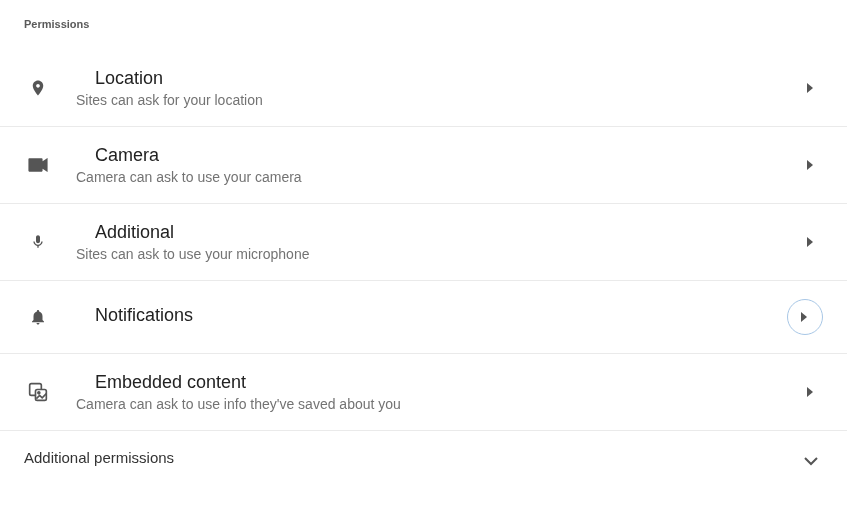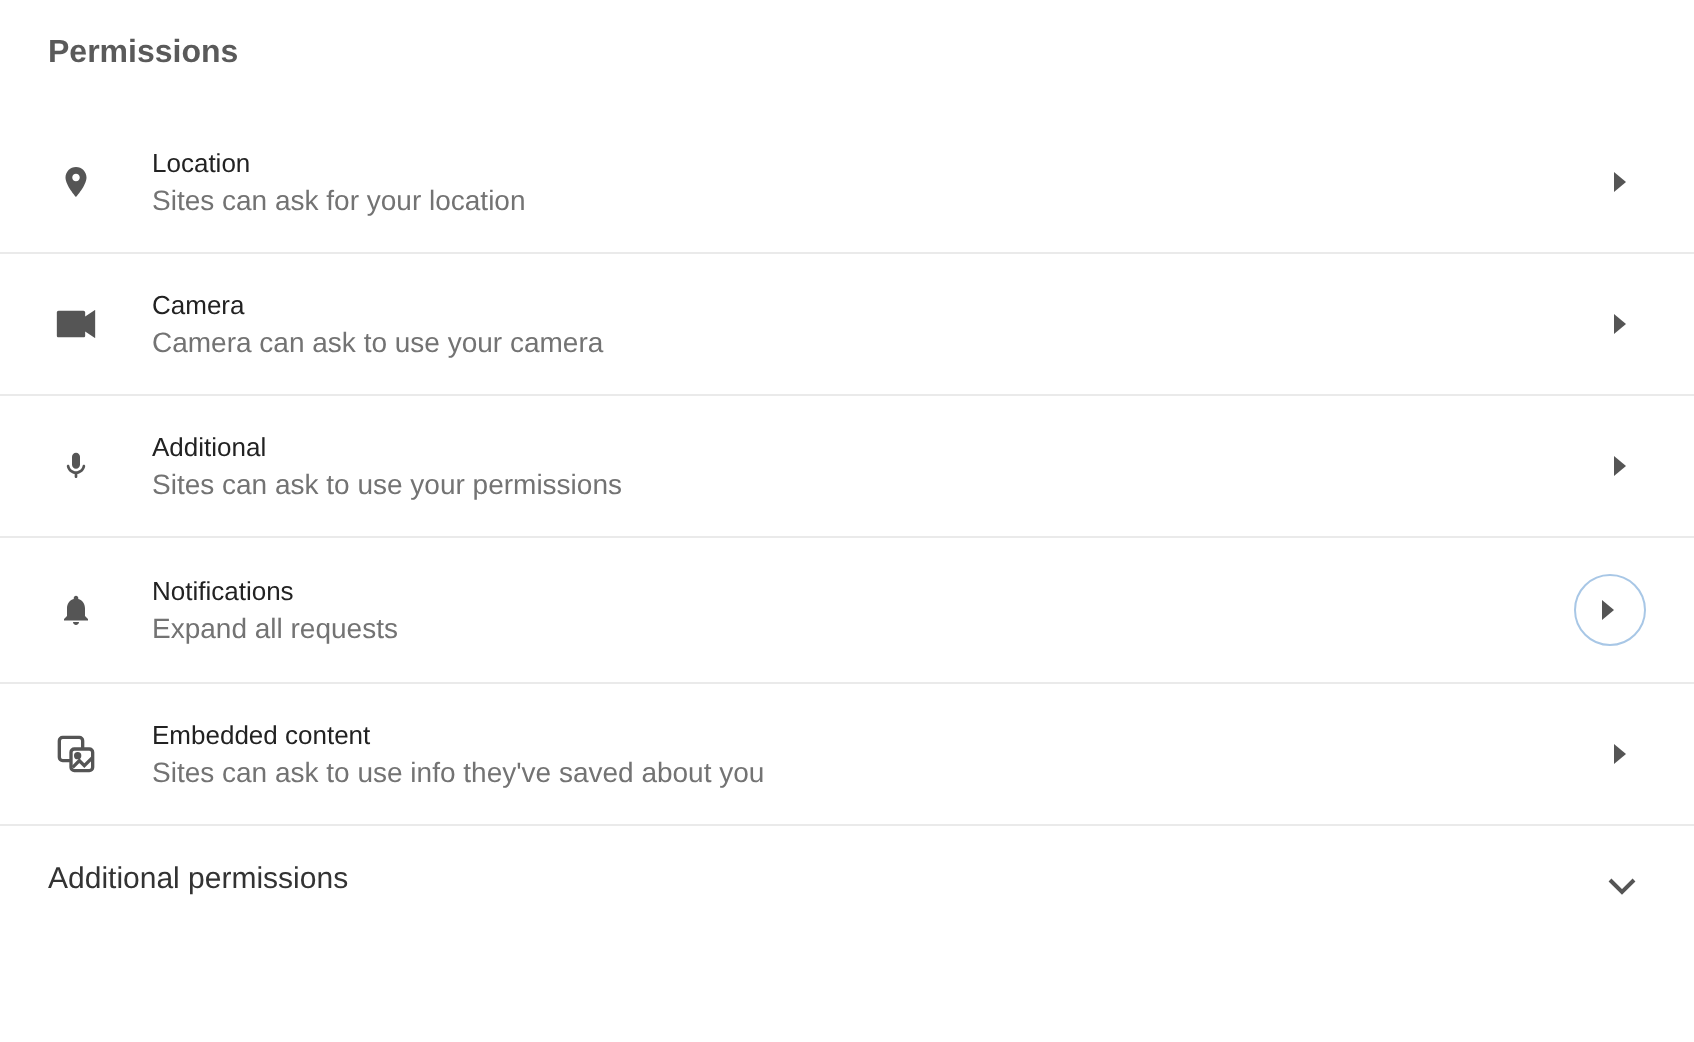--- a/index.html
+++ b/index.html
@@ -5,21 +5,21 @@
     * { margin: 0; padding: 0; box-sizing: border-box; }
     body {
       font-family: "Segoe UI", -apple-system, BlinkMacSystemFont, sans-serif;
       background: #fff;
       width: 847px;
       height: 521px;
       color: #333;
     }
     .section-header {
       padding: 18px 24px 10px 24px;
-      font-size: 16px;
+      font-size: 11px;
       color: #5a5a5a;
       font-weight: 600;
     }
     .permissions-list {
       margin-top: 10px;
     }
     .permission-item {
       display: flex;
       align-items: center;
       padding: 18px 24px;
@@ -32,23 +32,24 @@
       justify-content: center;
       align-items: center;
       color: #555;
       flex-shrink: 0;
     }
     .permission-text {
       flex: 1;
       margin-left: 24px;
     }
     .permission-title {
-      font-size: 13px;
+      font-size: 18px;
       color: #222;
       margin-bottom: 3px;
+      margin-left: 19px;
     }
     .permission-desc {
       font-size: 14px;
       color: #737373;
     }
     .chevron {
       width: 24px;
       display: flex;
       justify-content: center;
       align-items: center;
@@ -113,58 +114,57 @@
   </div>
 
   <div class="permission-item">
     <div class="permission-icon">
       <svg width="16" height="20" viewBox="0 0 24 24" fill="currentColor">
           <path d="M12 14c1.66 0 3-1.34 3-3V5c0-1.66-1.34-3-3-3S9 3.34 9 5v6c0 1.66 1.34 3 3 3zm5.91-3c-.49 0-.9.36-.98.85C16.52 14.2 14.47 16 12 16s-4.52-1.8-4.93-4.15c-.08-.49-.49-.85-.98-.85-.61 0-1.09.54-1 1.14.49 3 2.89 5.35 5.91 5.78V20c0 .55.45 1 1 1s1-.45 1-1v-2.08c3.02-.43 5.42-2.78 5.91-5.78.1-.6-.39-1.14-1-1.14z"></path>
         </svg>
     </div>
     <div class="permission-text">
       <div class="permission-title">Additional</div>
-      <div class="permission-desc">Sites can ask to use your permissions</div>
+      <div class="permission-desc">Sites can ask to use your microphone</div>
     </div>
     <div class="chevron">
       <svg width="8" height="10" viewBox="0 0 8 10" fill="currentColor">
           <path d="M0 0 L6 5 L0 10 Z"></path>
         </svg>
     </div>
   </div>
 
   <div class="permission-item">
     <div class="permission-icon">
       <svg width="18" height="20" viewBox="0 0 24 24" fill="currentColor">
           <path d="M12 22c1.1 0 2-.9 2-2h-4c0 1.1.9 2 2 2zm6-6v-5c0-3.07-1.64-5.64-4.5-6.32V4c0-.83-.67-1.5-1.5-1.5S10.5 3.17 10.5 4v.68C7.63 5.36 6 7.92 6 11v5l-2 2v1h16v-1l-2-2z"></path>
         </svg>
     </div>
     <div class="permission-text">
       <div class="permission-title">Notifications</div>
-      <div class="permission-desc">Expand all requests</div>
     </div>
     <div class="chevron focused">
       <svg width="8" height="10" viewBox="0 0 8 10" fill="currentColor">
           <path d="M0 0 L6 5 L0 10 Z"></path>
         </svg>
     </div>
   </div>
 
   <div class="permission-item">
     <div class="permission-icon">
       <svg width="20" height="20" viewBox="0 0 24 24" fill="none" stroke="currentColor" stroke-width="2">
         <rect x="2" y="2" width="14" height="14" rx="2"></rect>
         <rect x="9" y="9" width="13" height="13" rx="2" fill="#fff"></rect>
         <circle cx="13" cy="13" r="1.2" fill="currentColor"></circle>
         <path d="M10 20 L14 16 L17 19 L22 14" fill="none"></path>
       </svg>
     </div>
     <div class="permission-text">
       <div class="permission-title">Embedded content</div>
-      <div class="permission-desc">Sites can ask to use info they've saved about you</div>
+      <div class="permission-desc">Camera can ask to use info they've saved about you</div>
     </div>
     <div class="chevron">
       <svg width="8" height="10" viewBox="0 0 8 10" fill="currentColor">
           <path d="M0 0 L6 5 L0 10 Z"></path>
         </svg>
     </div>
   </div>
 
 </div>
 

